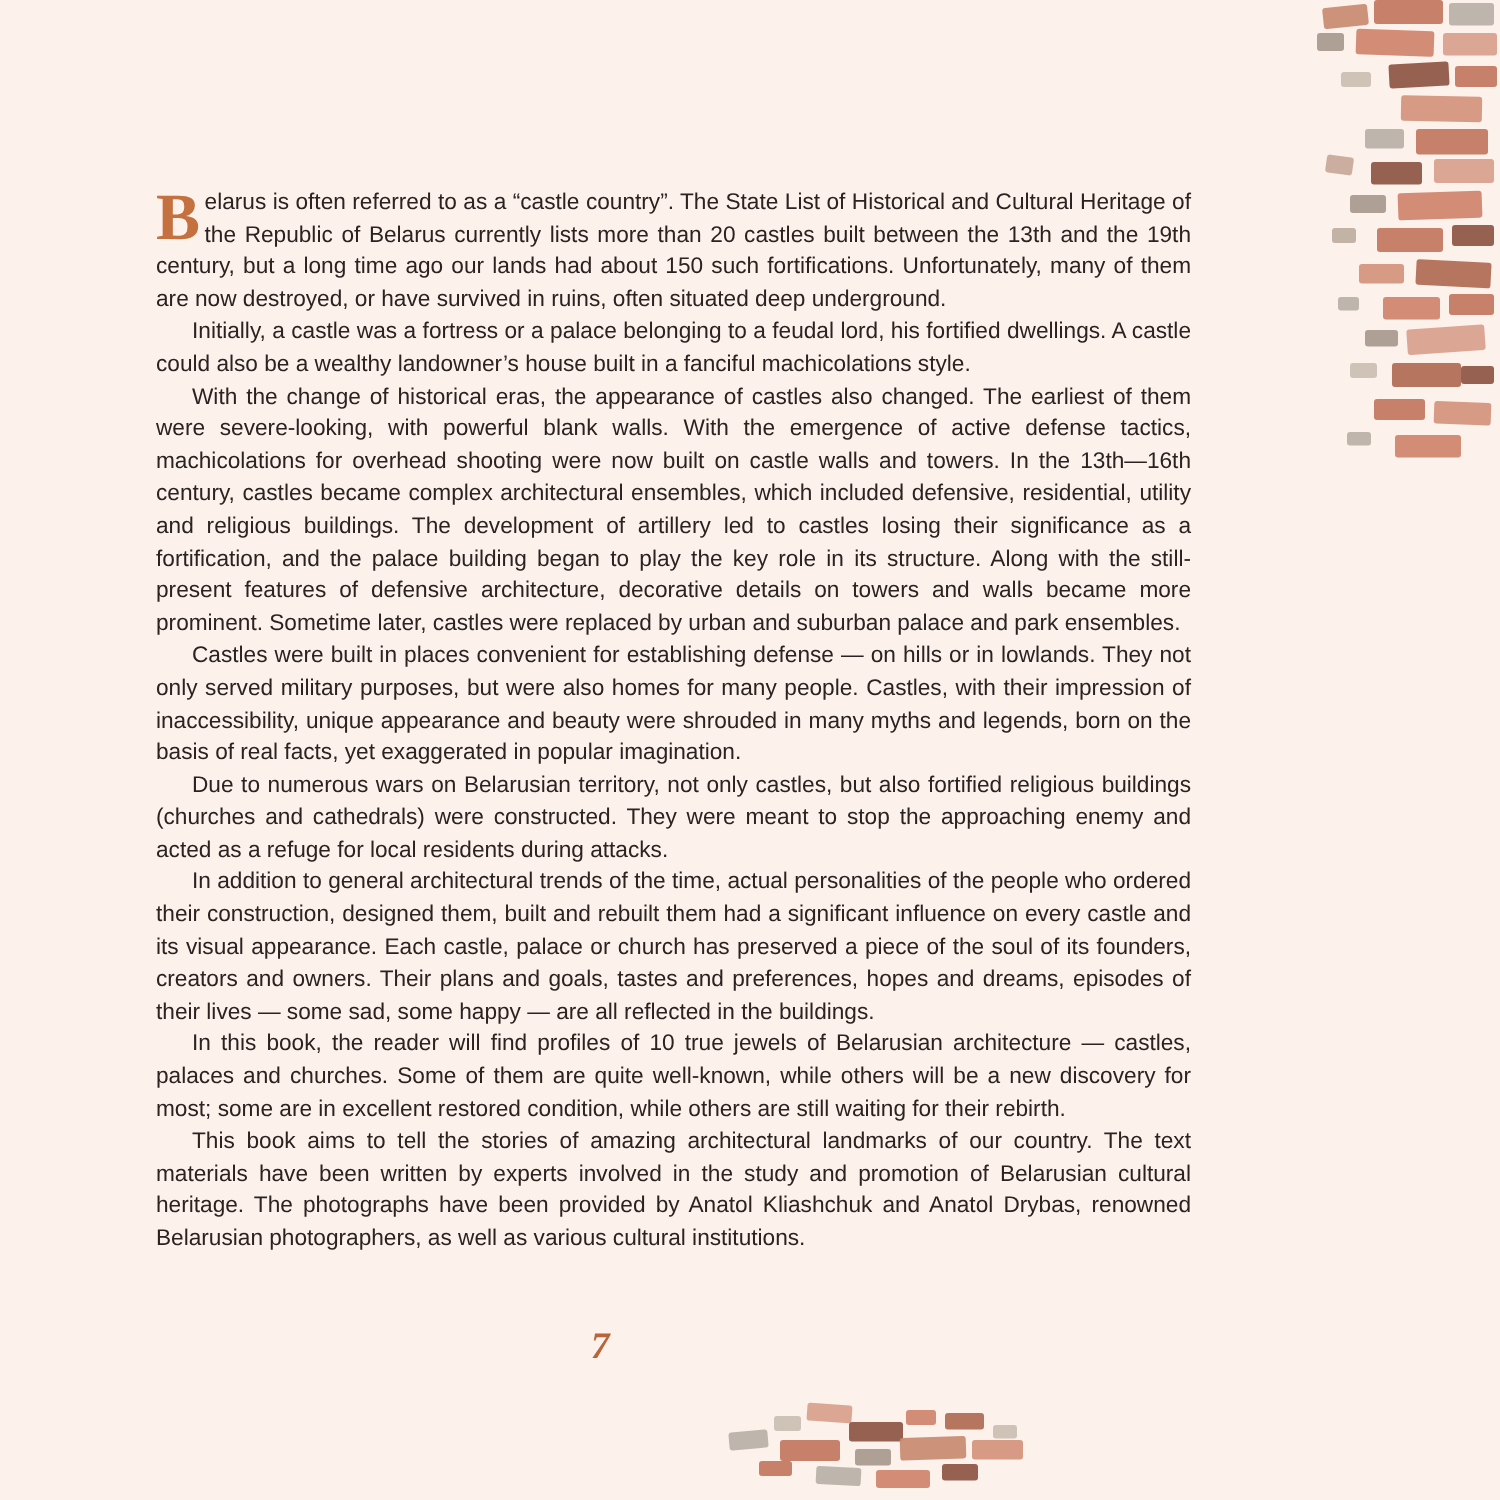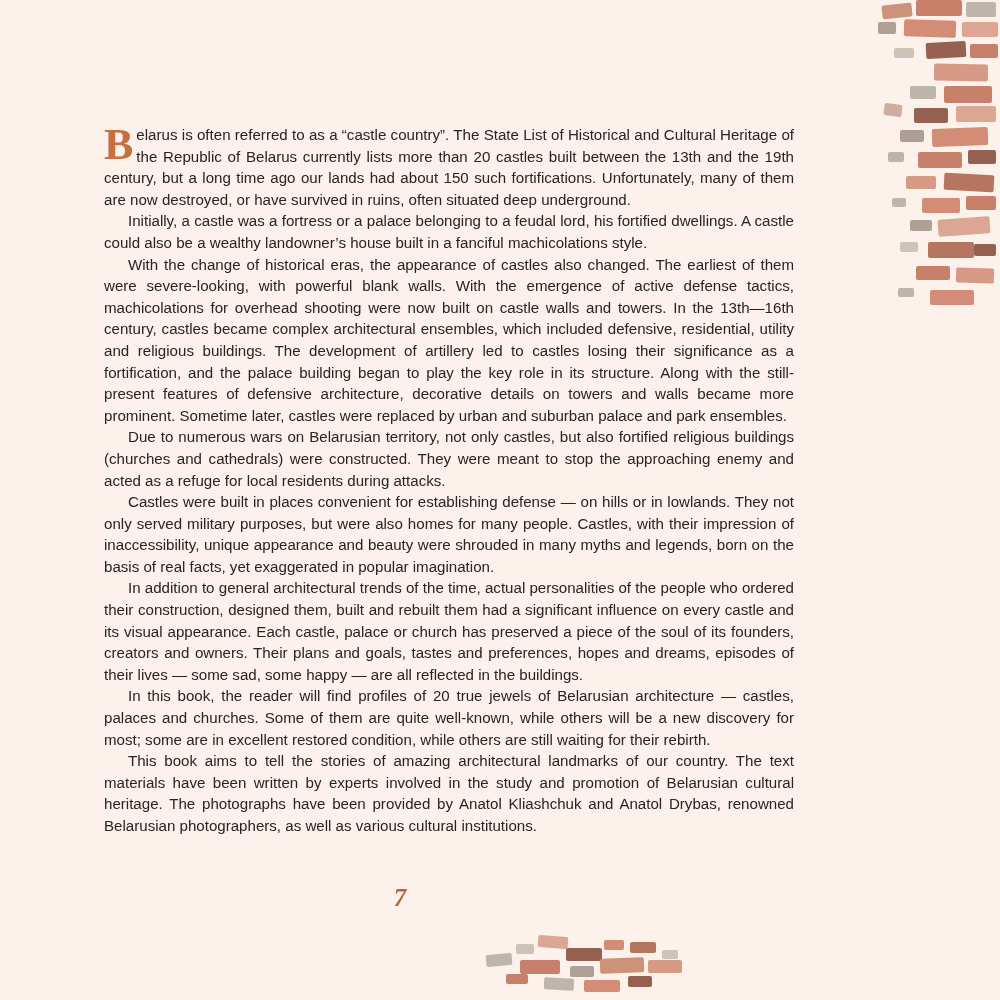--- a/index.html
+++ b/index.html
@@ -151,23 +151,23 @@
     <span class="chip" style="left:104px;top:50px;width:36px;height:12px;background:#cf836a;"></span>
     <span class="chip" style="left:148px;top:46px;width:24px;height:11px;background:#8d5543;"></span>
     <span class="chip" style="left:182px;top:20px;width:16px;height:9px;background:#cbbfb3;"></span>
   </div>
 
   <div class="column">
     <div class="body-text">
       <p class="first"><span class="dropcap">B</span><span>elarus is often referred to as a “castle country”. The State List of Historical and Cultural Heritage of the Republic of Belarus currently lists more than 20 castles built between the 13th and the 19th century, but a long time ago our lands had about 150 such fortifications. Unfortunately, many of them are now destroyed, or have survived in ruins, often situated deep underground.</span></p>
       <p>Initially, a castle was a fortress or a palace belonging to a feudal lord, his fortified dwellings. A castle could also be a wealthy landowner’s house built in a fanciful machicolations style.</p>
       <p>With the change of historical eras, the appearance of castles also changed. The earliest of them were severe-looking, with powerful blank walls. With the emergence of active defense tactics, machicolations for overhead shooting were now built on castle walls and towers. In the 13th—16th century, castles became complex architectural ensembles, which included defensive, residential, utility and religious buildings. The development of artillery led to castles losing their significance as a fortification, and the palace building began to play the key role in its structure. Along with the still-present features of defensive architecture, decorative details on towers and walls became more prominent.  Sometime later, castles were replaced by urban and suburban palace and park ensembles.</p>
+      <p>Castles were built in places convenient for establishing defense — on hills or in lowlands. They not only served military purposes, but were also homes for many people. Castles, with their impression of inaccessibility, unique appearance and beauty were shrouded in many myths and legends, born on the basis of real facts, yet exaggerated in popular imagination.</p>
       <p>Due to numerous wars on Belarusian territory, not only castles, but also fortified religious buildings (churches and cathedrals) were constructed. They were meant to stop the approaching enemy and acted as a refuge for local residents during attacks.</p>
-      <p>Castles were built in places convenient for establishing defense — on hills or in lowlands. They not only served military purposes, but were also homes for many people. Castles, with their impression of inaccessibility, unique appearance and beauty were shrouded in many myths and legends, born on the basis of real facts, yet exaggerated in popular imagination.</p>
       <p>In addition to general architectural trends of the time, actual personalities of the people who ordered their construction, designed them, built and rebuilt them had a significant influence on every castle and its visual appearance. Each castle, palace or church has preserved a piece of the soul of its founders, creators and owners. Their plans and goals, tastes and preferences, hopes and dreams, episodes of their lives — some sad, some happy — are all reflected in the buildings.</p>
-      <p>In this book, the reader will find profiles of 20 true jewels of Belarusian architecture — castles, palaces and churches. Some of them are quite well-known, while others will be a new discovery for most; some are in excellent restored condition, while others are still waiting for their rebirth.</p>
+      <p>In this book, the reader will find profiles of 10 true jewels of Belarusian architecture — castles, palaces and churches. Some of them are quite well-known, while others will be a new discovery for most; some are in excellent restored condition, while others are still waiting for their rebirth.</p>
       <p>This book aims to tell the stories of amazing architectural landmarks of our country. The text materials have been written by experts involved in the study and promotion of Belarusian cultural heritage. The photographs have been provided by Anatol Kliashchuk and Anatol Drybas, renowned Belarusian photographers, as well as various cultural institutions.</p>
     </div>
   </div>
 
   <div class="folio">7</div>
 
 </div>
 
 </body></html>

